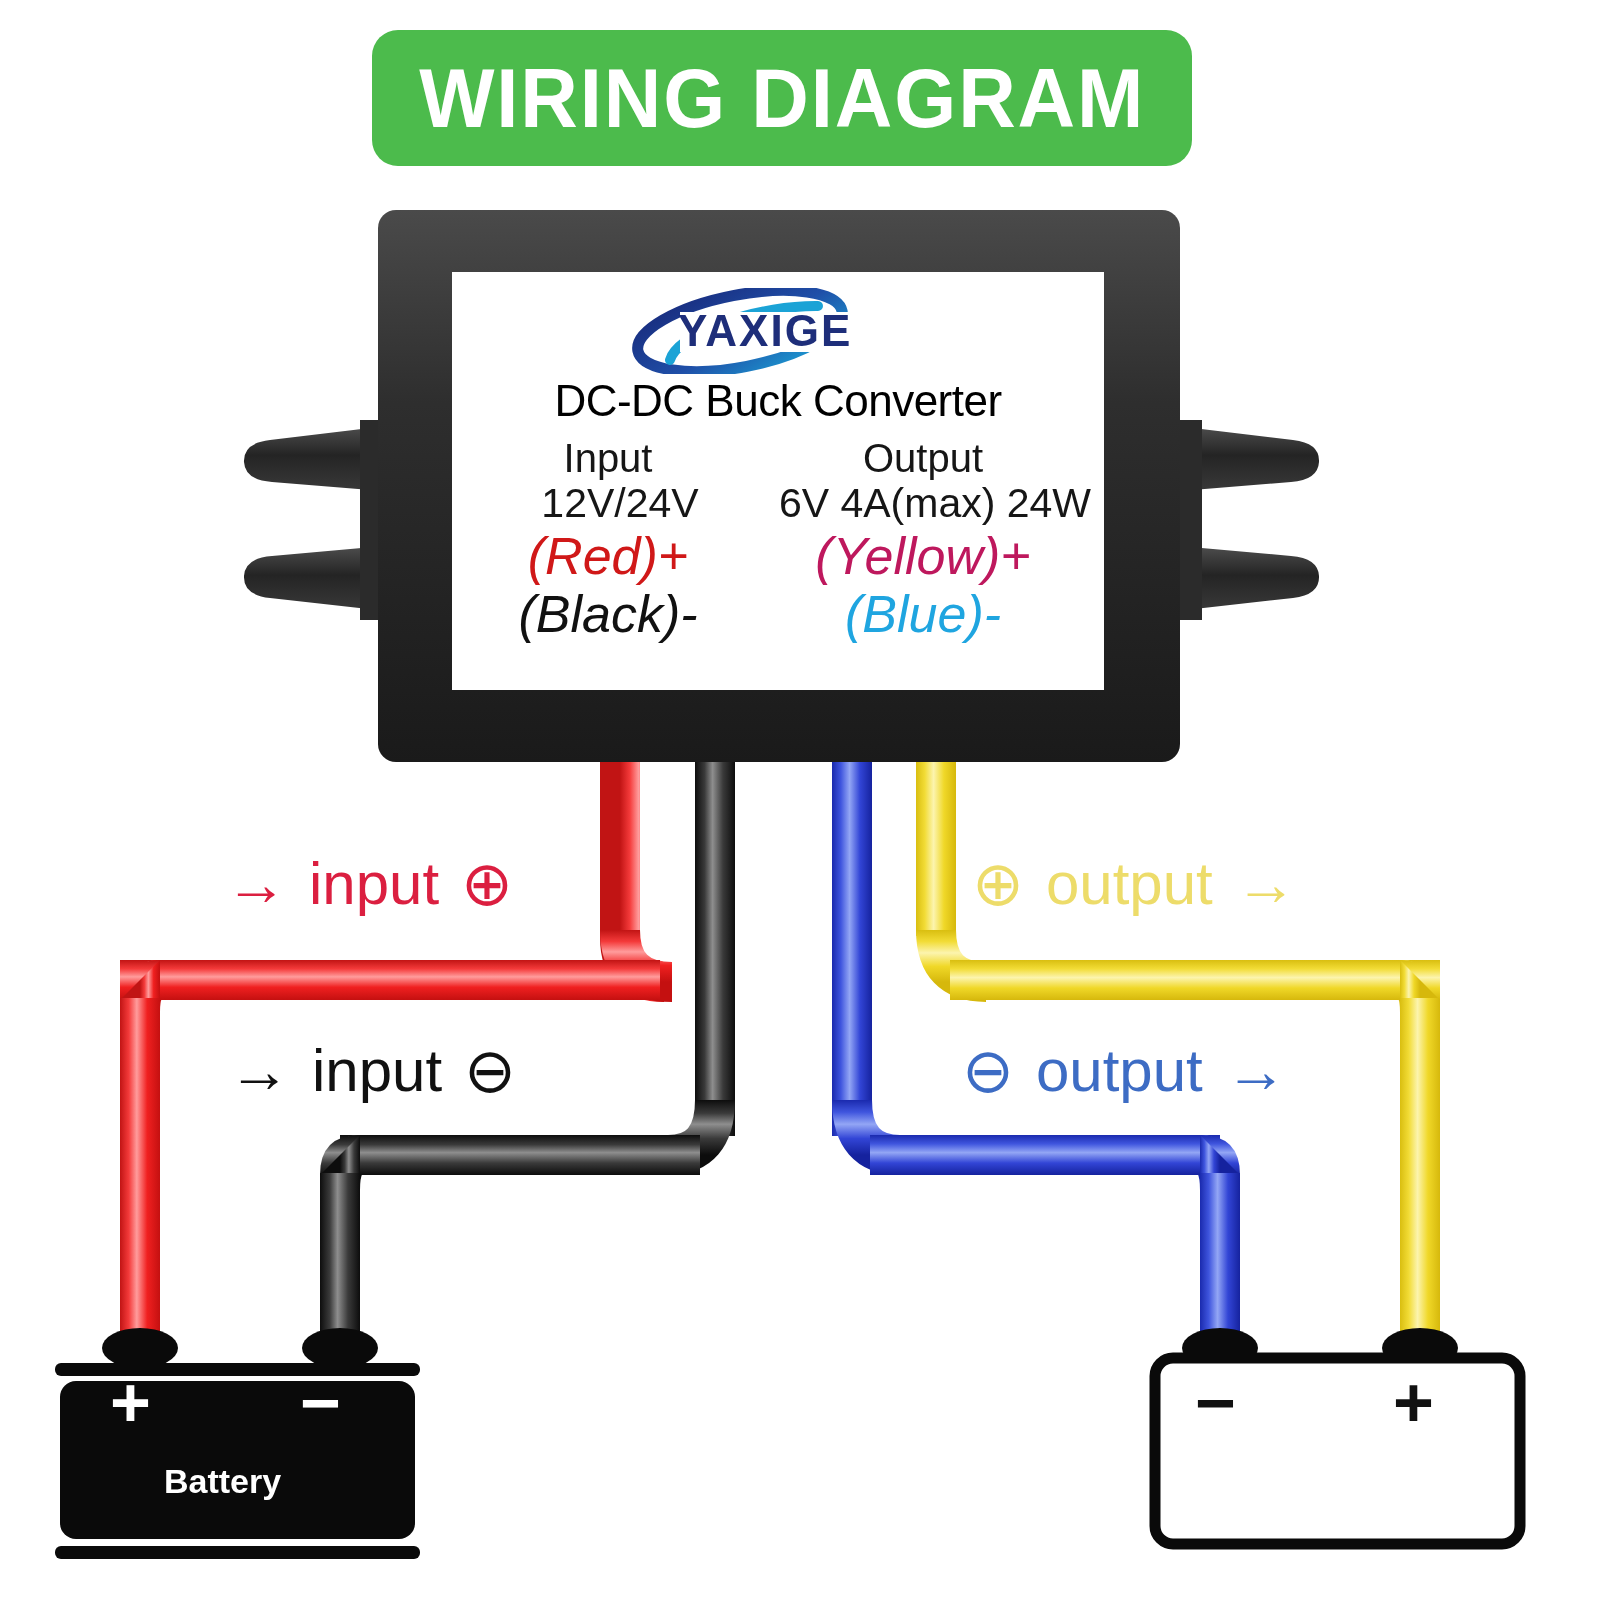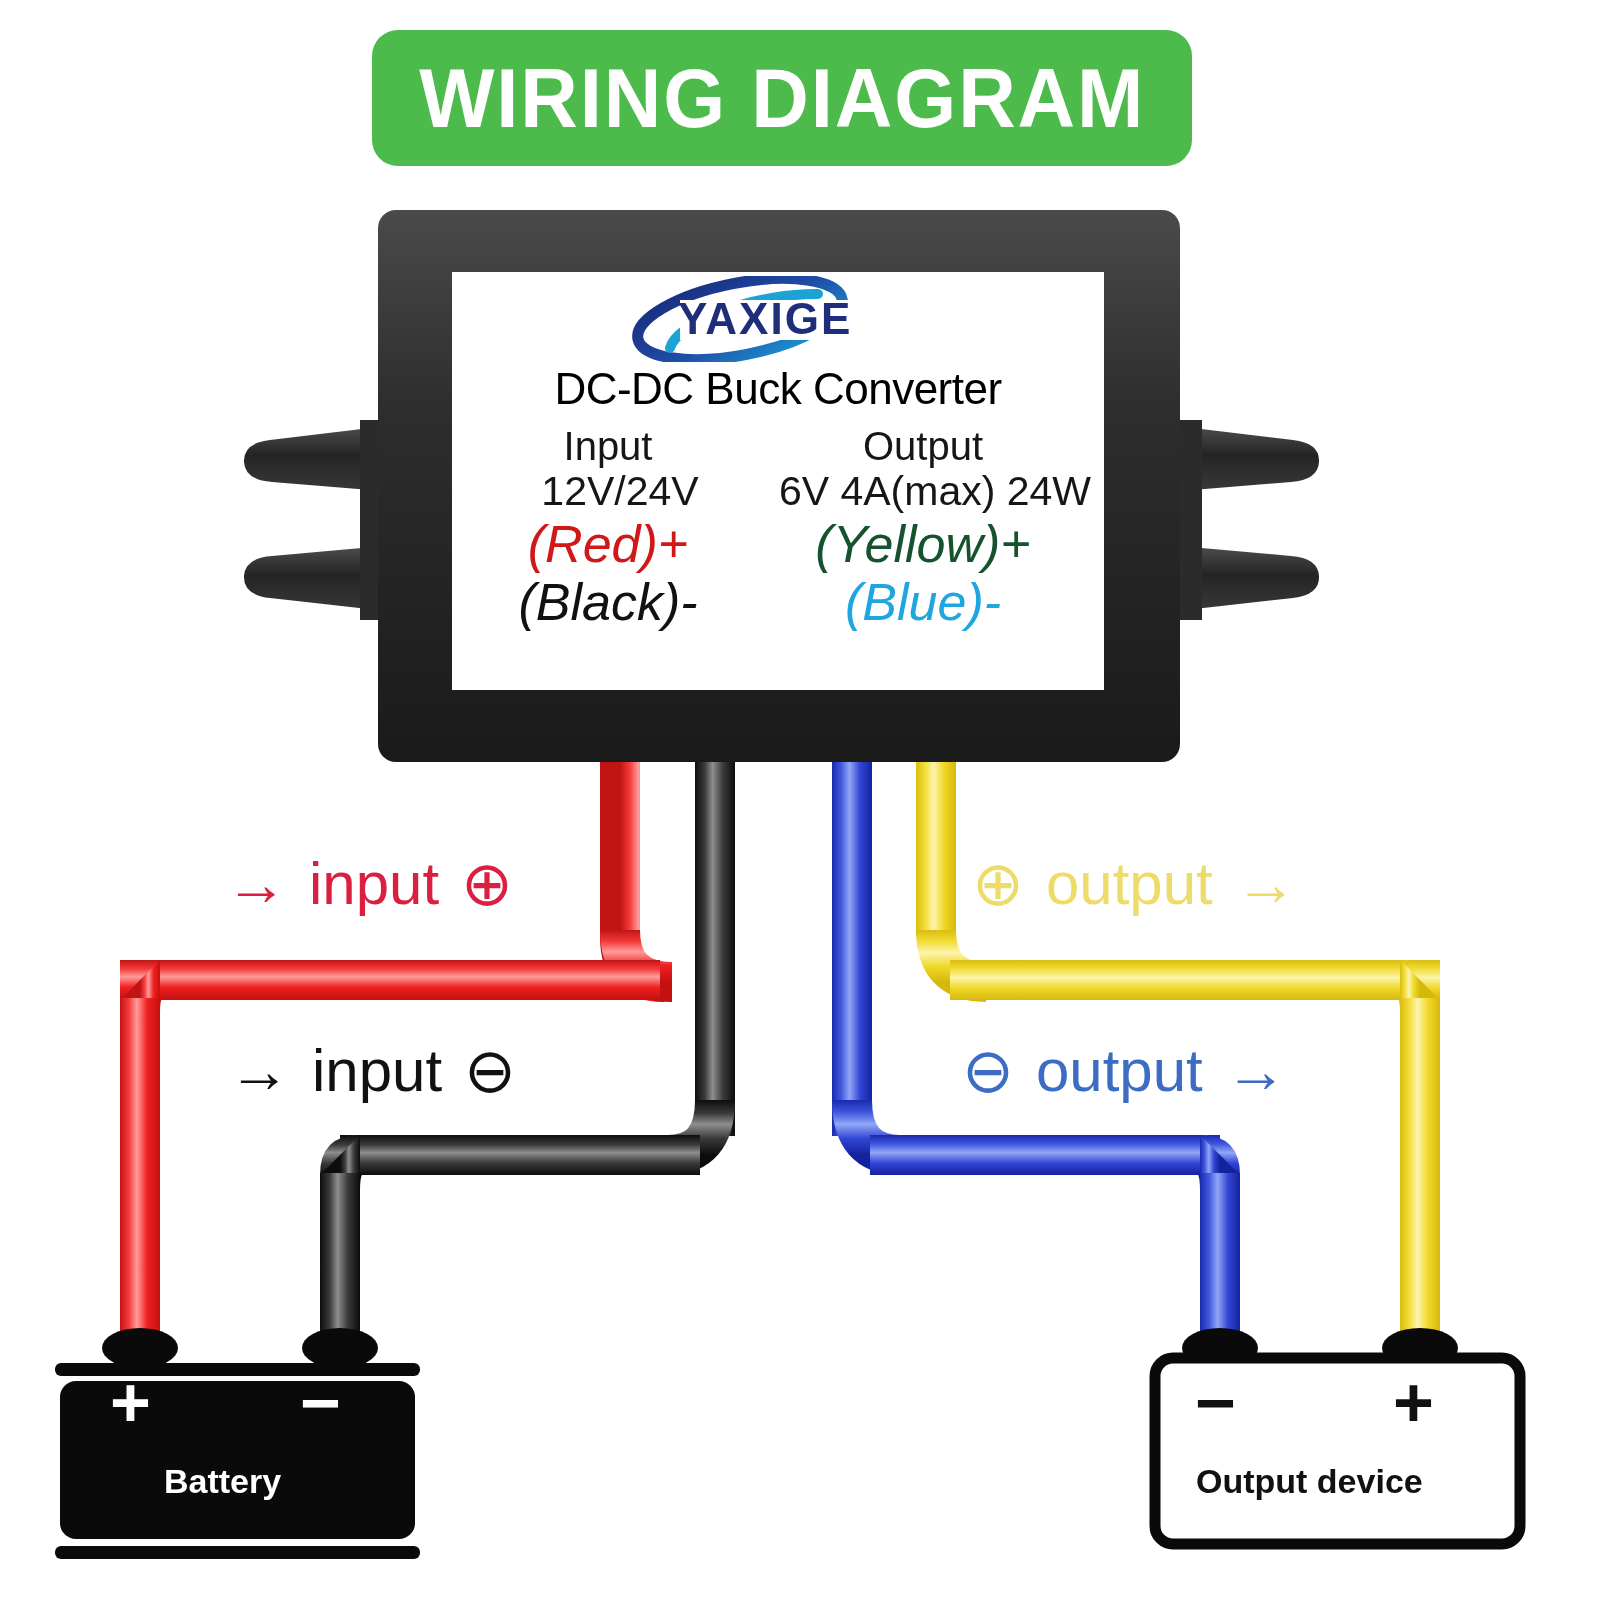--- a/index.html
+++ b/index.html
@@ -59,21 +59,21 @@
     position: absolute;
     left: 452px;
     top: 272px;
     width: 652px;
     height: 418px;
     background: #ffffff;
     display: flex;
     flex-direction: column;
     align-items: center;
     box-sizing: border-box;
-    padding-top: 4px;
+    padding-top: 16px;
   }
   #logo-row {
     height: 86px;
     display: flex;
     align-items: center;
     justify-content: center;
     width: 100%;
   }
   #product-title {
     font-size: 44px;
@@ -107,21 +107,21 @@
     white-space: nowrap;
     margin-left: 24px;
   }
   .spec-pos, .spec-neg {
     font-size: 52px;
     white-space: nowrap;
     font-style: italic;
   }
   .c-red    { color: #D01818; }
   .c-black  { color: #111111; }
-  .c-yellow { color: #14532d; text-align: center; }
+  .c-yellow { color: #be185d; text-align: center; }
   .c-blue   { color: #1FA5E0; }
 
   
   .wire-label {
     position: absolute;
     display: flex;
     align-items: center;
     gap: 22px;
     font-size: 60px;
     white-space: nowrap;
@@ -380,15 +380,14 @@
     <span class="txt">output</span>
     <span class="arw">→</span>
   </div>
 
   <div class="polarity" id="batt-plus">+</div>
   <div class="polarity" id="batt-minus">−</div>
   <div class="device-caption" id="battery-caption">Battery</div>
 
   <div class="polarity" id="out-minus">−</div>
   <div class="polarity" id="out-plus">+</div>
-  <div class="device-caption" id="outdev-caption">Output device</div>
 
 </div>
 
 </body></html>

